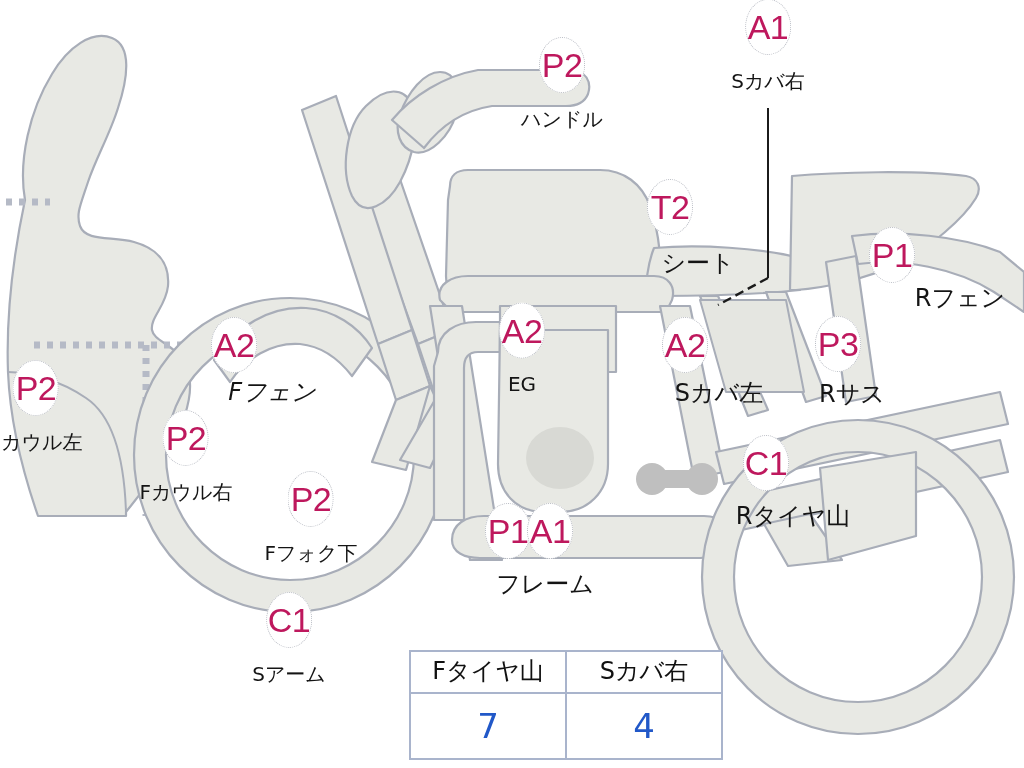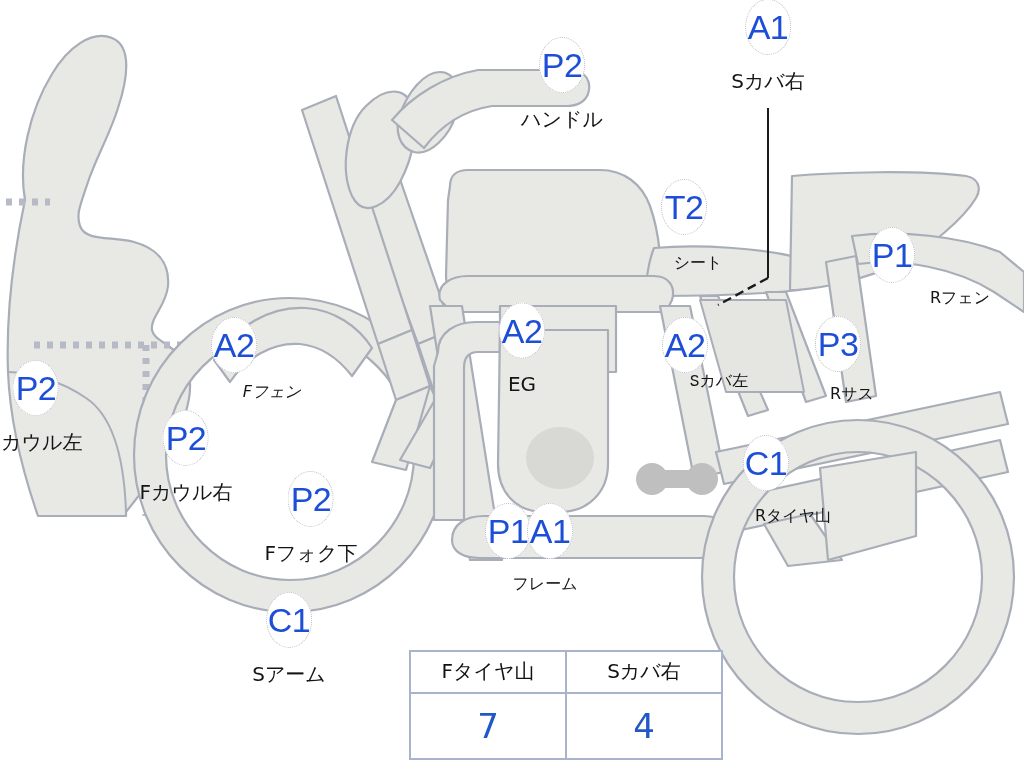--- a/index.html
+++ b/index.html
@@ -33,21 +33,21 @@
     flex-direction: column;
     align-items: center;
     pointer-events: auto;
   }
   .badge {
     width: 46px;
     height: 56px;
     border-radius: 50%;
     background: #ffffff;
     border: 1.5px dotted #b9bcc4;
-    color: #1d4ed8;
+    color: #be185d;
     font-size: 34px;
     line-height: 54px;
     text-align: center;
     font-family: "Liberation Sans", "DejaVu Sans", sans-serif;
     letter-spacing: -0.5px;
     box-sizing: border-box;
   }
   .caption {
     margin-top: 13px;
     font-size: 20px;
@@ -59,42 +59,42 @@
   .marker.pair {
     flex-direction: row;
     align-items: flex-start;
   }
   .marker.pair .badge { margin: 0 -2px; }
 
   
   .free-label {
     position: absolute;
     transform: translate(-50%, -50%);
-    font-size: 16px;
+    font-size: 24px;
     color: #141414;
     white-space: nowrap;
     font-family: "DejaVu Sans", "Liberation Sans", sans-serif;
     font-weight: 500;
   }
 
   
   #tire-table {
     position: absolute;
     left: 409px;
     top: 650px;
     border-collapse: collapse;
     background: #ffffff;
   }
   #tire-table th, #tire-table td {
     border: 2px solid #a9b4cc;
     text-align: center;
     font-family: "DejaVu Sans", "Liberation Sans", sans-serif;
   }
   #tire-table th {
-    font-size: 20px;
+    font-size: 24px;
     font-weight: 500;
     color: #111111;
     padding: 3px 10px 5px 10px;
     width: 134px;
     height: 32px;
   }
   #tire-table td {
     font-size: 34px;
     color: #2158c8;
     height: 62px;
@@ -350,29 +350,29 @@
     <div class="badge">A2</div>
     <div class="caption">EG</div>
   </div>
 
   <div class="marker pair" style="left:529px; top:531px;">
     <div class="badge">P1</div>
     <div class="badge">A1</div>
   </div>
   <div class="free-label" style="left:545px; top:584px;">フレーム</div>
 
-  <div class="marker no-cap" style="left:684px; top:207px;">
+  <div class="marker no-cap" style="left:670px; top:207px;">
     <div class="badge">T2</div>
   </div>
   <div class="free-label" style="left:698px; top:263px;">シート</div>
 
   <div class="marker no-cap" style="left:685px; top:345px;">
     <div class="badge">A2</div>
   </div>
-  <div class="free-label" style="left:719px; top:381px;font-family:Liberation Mono, monospace;">Sカバ左</div>
+  <div class="free-label" style="left:719px; top:393px;">Sカバ左</div>
 
   <div class="marker" style="left:768px; top:47px;">
     <div class="badge">A1</div>
     <div class="caption">Sカバ右</div>
   </div>
 
   <div class="marker no-cap" style="left:892px; top:255px;">
     <div class="badge">P1</div>
   </div>
   <div class="free-label" style="left:960px; top:298px;">Rフェン</div>

